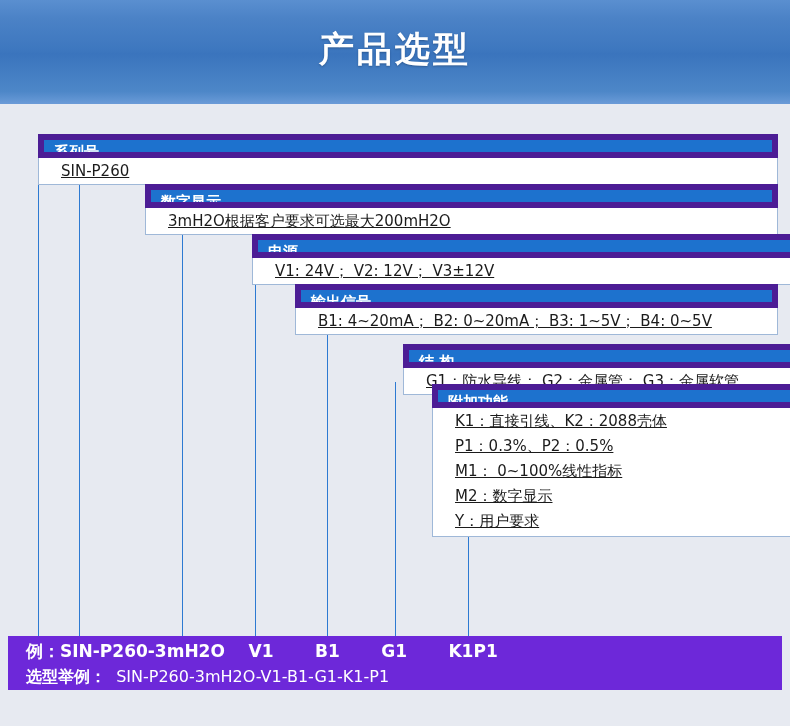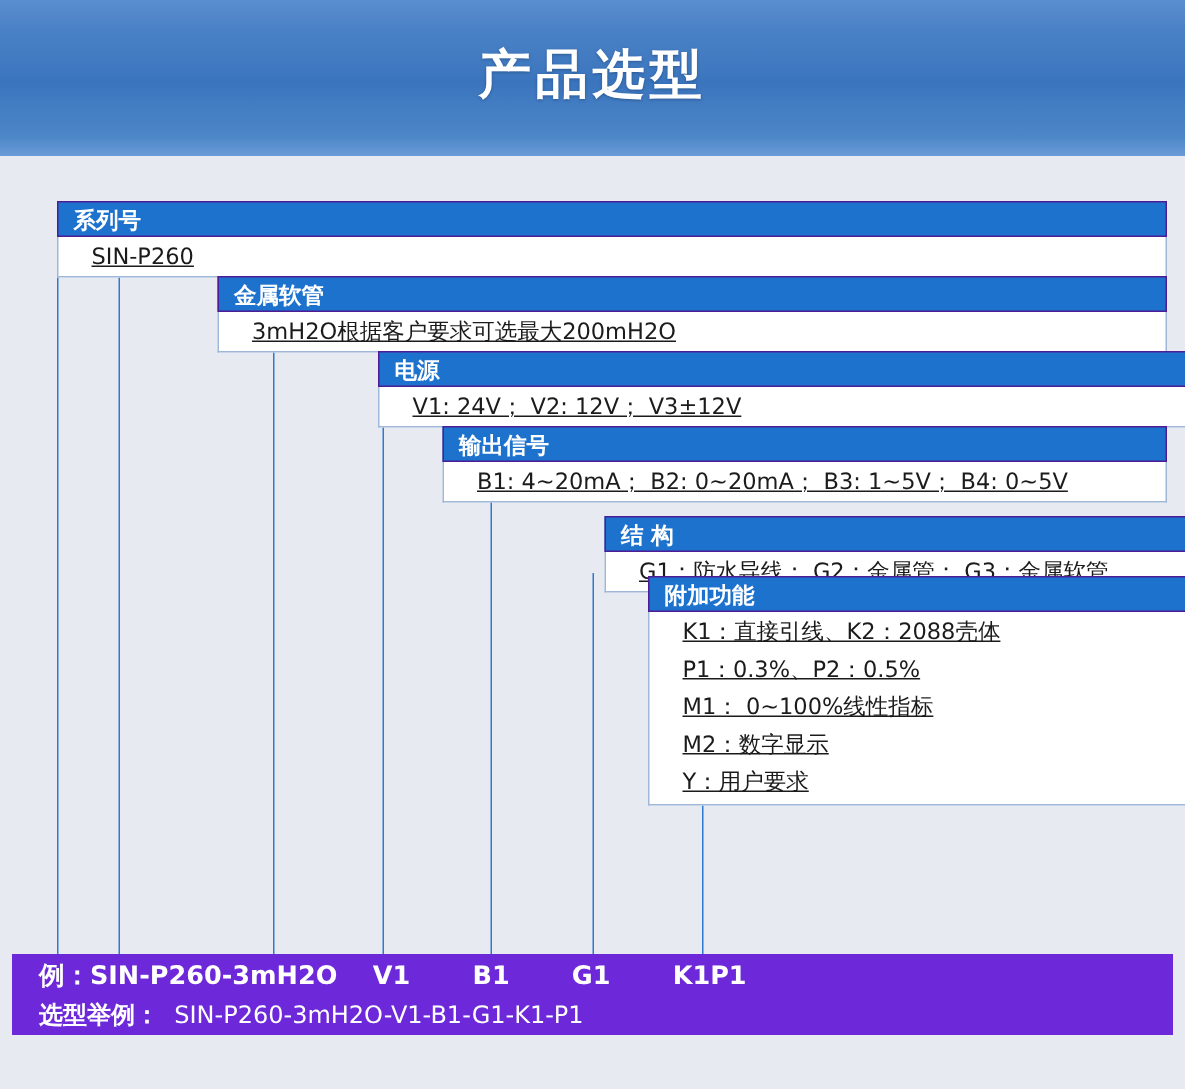--- a/index.html
+++ b/index.html
@@ -67,21 +67,21 @@
     background: #1d72ce;
     color: #ffffff;
     font-size: 15px;
     font-weight: bold;
     line-height: 24px;
     height: 24px;
     padding-left: 10px;
     box-sizing: border-box;
     white-space: nowrap;
     overflow: hidden;
-    border: 1px solid #4c1d95;
+    border: 6px solid #4c1d95;
   }
 
   .body {
     background: #ffffff;
     border: 1px solid #9fb8d8;
     border-top: none;
     color: #1b1b1b;
     font-size: 15px;
     line-height: 24px;
     padding: 1px 6px 1px 22px;
@@ -134,21 +134,21 @@
   <div class="vline" style="left:327px; top:228px; height:304px;"></div>
   <div class="vline" style="left:395px; top:278px; height:254px;"></div>
   <div class="vline" style="left:468px; top:328px; height:204px;"></div>
 
   <div class="level" style="left:38px; top:30px; width:740px;">
     <div class="bar">系列号</div>
     <div class="body">SIN-P260</div>
   </div>
 
   <div class="level" style="left:145px; top:80px; width:633px;">
-    <div class="bar">金属软管</div>
+    <div class="bar">数字显示</div>
     <div class="body">3mH2O根据客户要求可选最大200mH2O</div>
   </div>
 
   <div class="level" style="left:232px; top:130px; width:546px;padding-left:20px;">
     <div class="bar">电源</div>
     <div class="body">V1: 24V； V2: 12V； V3±12V</div>
   </div>
 
   <div class="level" style="left:295px; top:180px; width:483px;">
     <div class="bar">输出信号</div>

